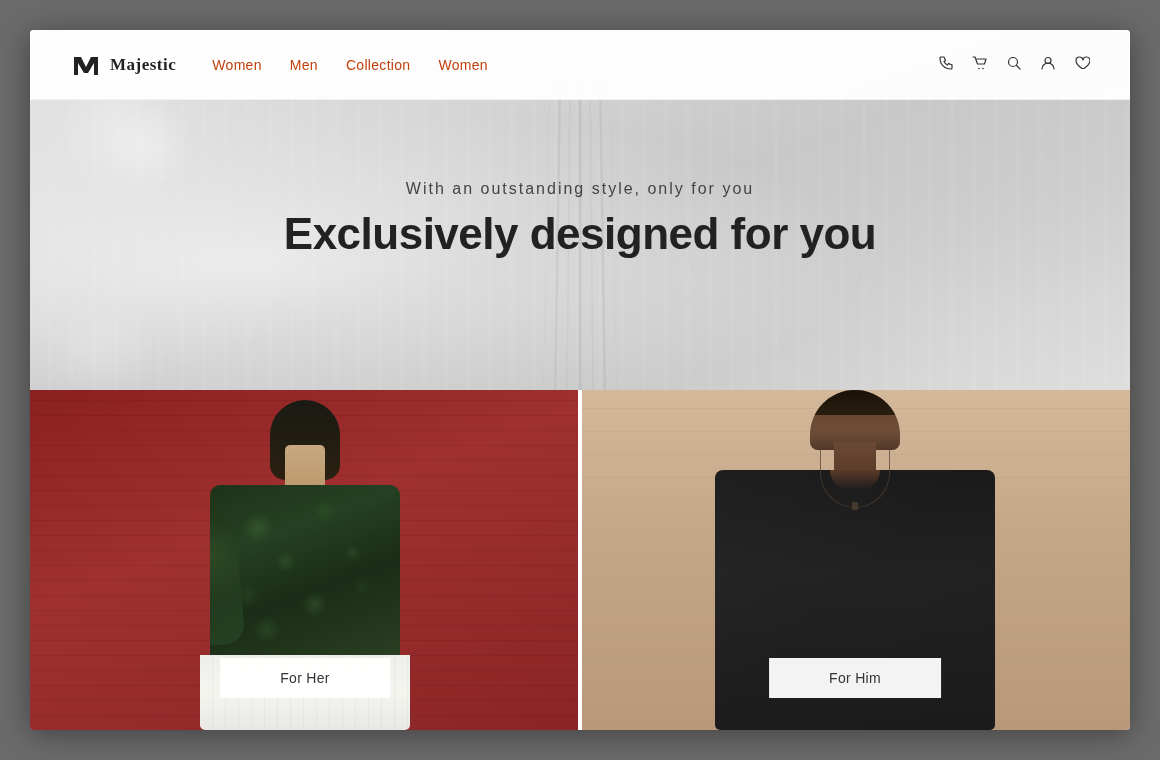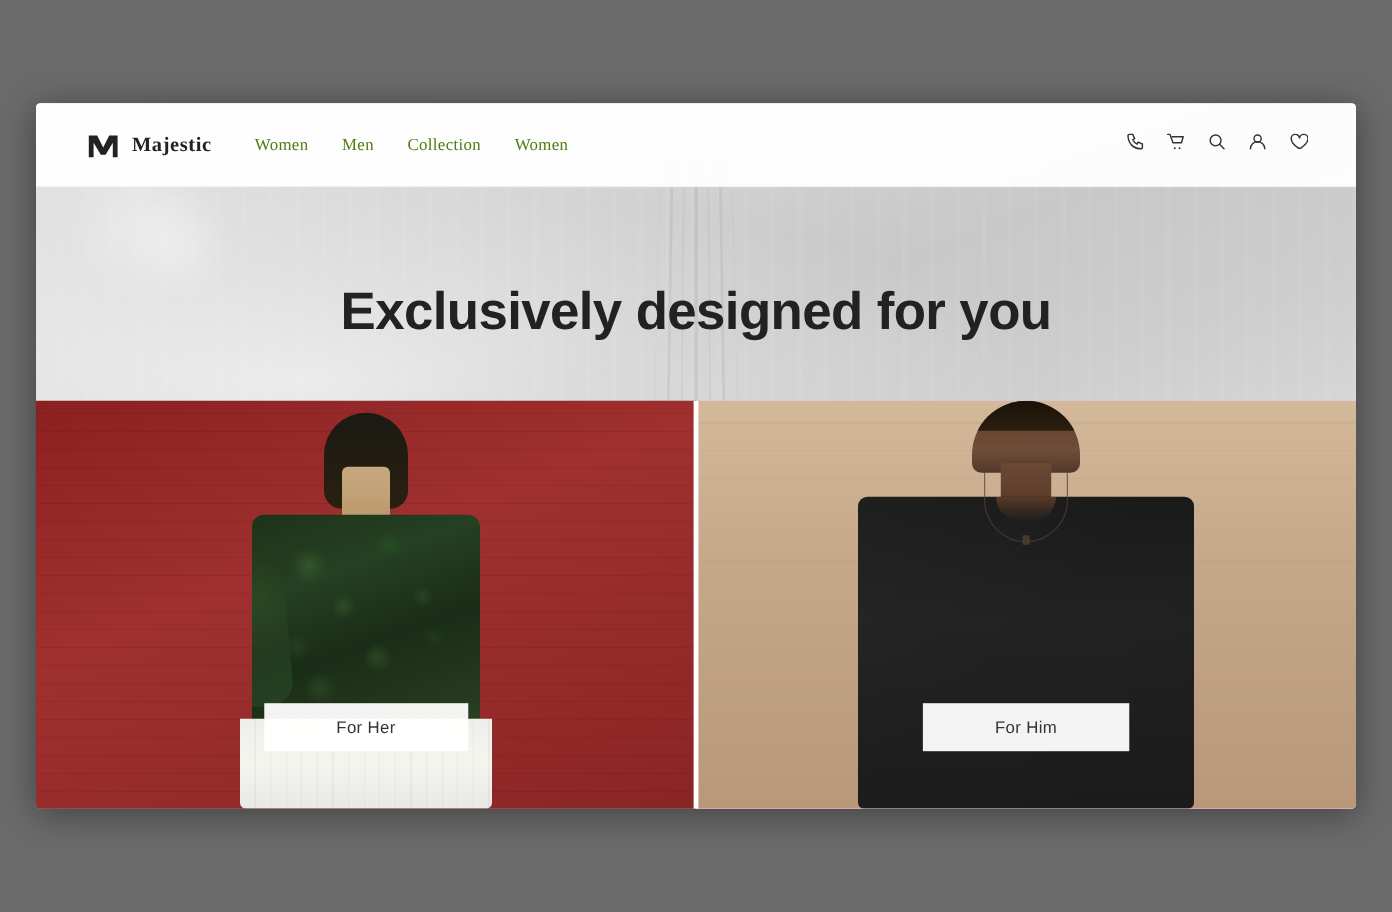--- a/index.html
+++ b/index.html
@@ -8,21 +8,21 @@
       background: #6b6b6b;
       display: flex;
       justify-content: center;
       align-items: center;
       min-height: 100vh;
       font-family: 'Georgia', serif;
     }
 
     .browser-window {
       width: 1100px;
-      height: 588px;
+      height: 700px;
       background: #fff;
       border-radius: 4px;
       overflow: hidden;
       position: relative;
       box-shadow: 0 4px 30px rgba(0,0,0,0.4);
     }
 
     
     .navbar {
       position: absolute;
@@ -63,23 +63,23 @@
     }
 
     .nav-links {
       display: flex;
       gap: 28px;
       list-style: none;
     }
 
     .nav-links li a {
       text-decoration: none;
-      color: #4d7c0f;
+      color: #c2410c;
       font-size: 14px;
-      font-family: Liberation Serif, serif;
+      font-family: Liberation Sans, sans-serif;
       letter-spacing: 0.3px;
     }
 
     .nav-right {
       display: flex;
       align-items: center;
       gap: 18px;
     }
 
     .nav-icon {
@@ -222,21 +222,21 @@
           transparent 22px,
           rgba(180,160,140,0.3) 22px,
           rgba(180,160,140,0.3) 23px
         ),
         linear-gradient(180deg, #d4b89a 0%, #c4a888 40%, #b89878 100%);
     }
 
     
     .card-button {
       position: absolute;
-      bottom: 48px;
+      bottom: 32px;
       left: 50%;
       transform: translateX(-50%);
       background: rgba(255,255,255,0.95);
       border: none;
       padding: 12px 60px;
       font-family: Arial, sans-serif;
       font-size: 14px;
       color: #333;
       cursor: pointer;
       white-space: nowrap;
@@ -327,20 +327,21 @@
 
       <line x1="80" y1="0" x2="75" y2="320" stroke="#888" stroke-width="2.5" opacity="0.6"></line>
       <line x1="90" y1="0" x2="87" y2="320" stroke="#999" stroke-width="1.5" opacity="0.5"></line>
       <line x1="100" y1="0" x2="100" y2="320" stroke="#888" stroke-width="3" opacity="0.7"></line>
       <line x1="110" y1="0" x2="113" y2="320" stroke="#999" stroke-width="1.5" opacity="0.5"></line>
       <line x1="120" y1="0" x2="125" y2="320" stroke="#888" stroke-width="2.5" opacity="0.6"></line>
       <line x1="70" y1="0" x2="63" y2="320" stroke="#aaa" stroke-width="1" opacity="0.4"></line>
       <line x1="130" y1="0" x2="137" y2="320" stroke="#aaa" stroke-width="1" opacity="0.4"></line>
     </svg>
     <div class="hero-content">
+      <p class="hero-subtitle">With an outstanding style, only for you</p>
       <h1 class="hero-title">Exclusively designed for you</h1>
     </div>
   </div>
 
   <div class="cards-section">
 
     <div class="card card-for-her">
 
       <div class="wall-texture"></div>
 

